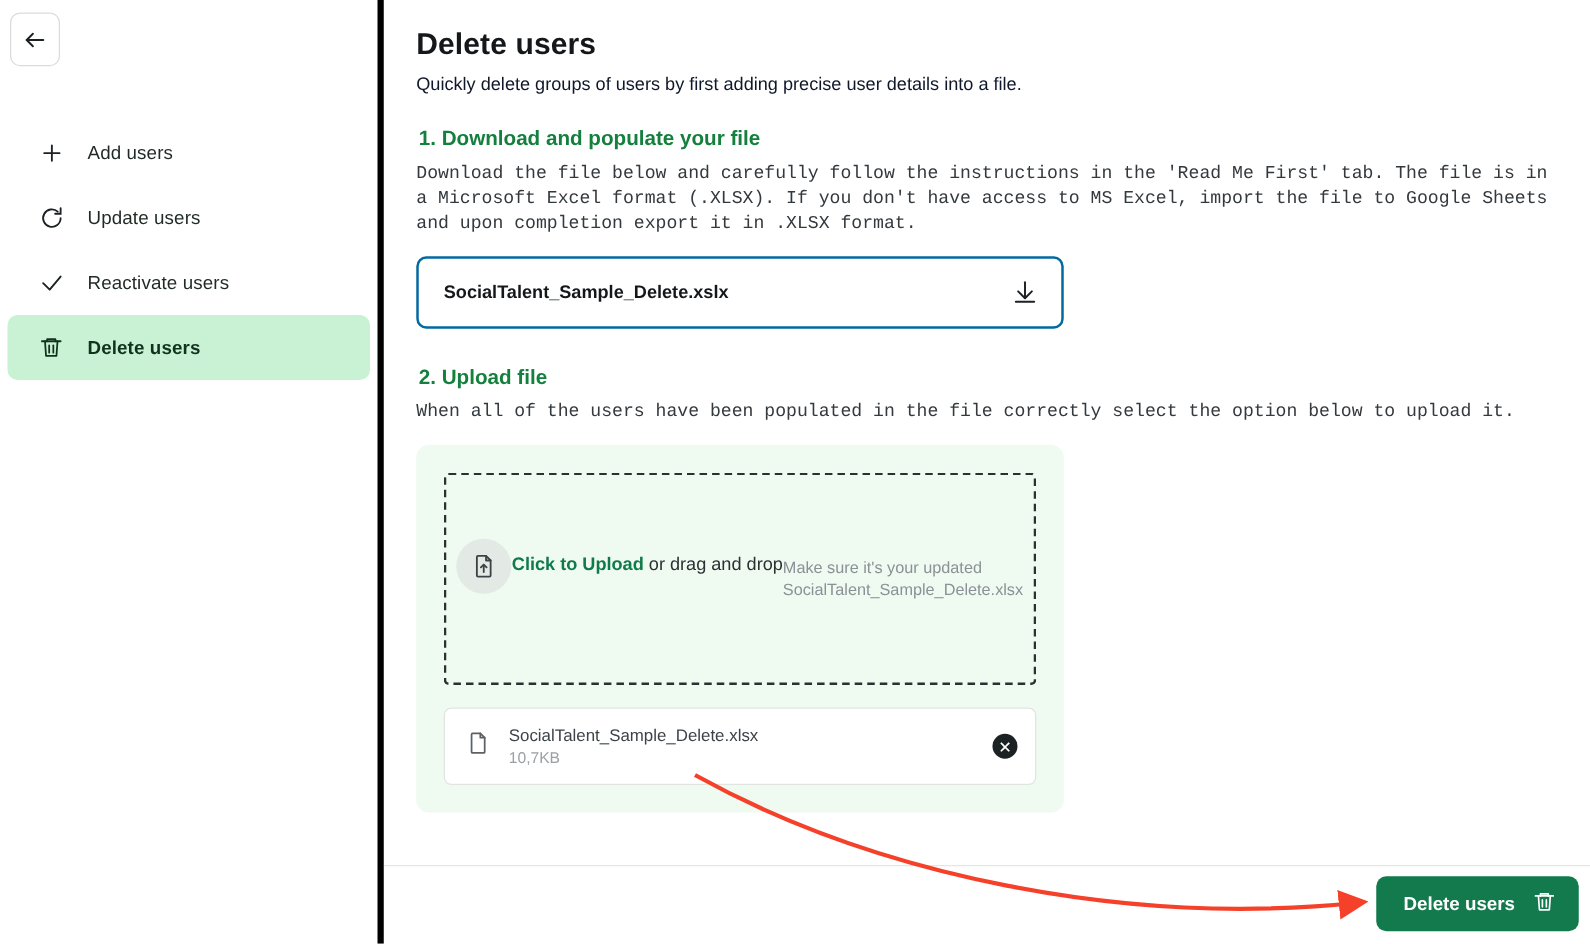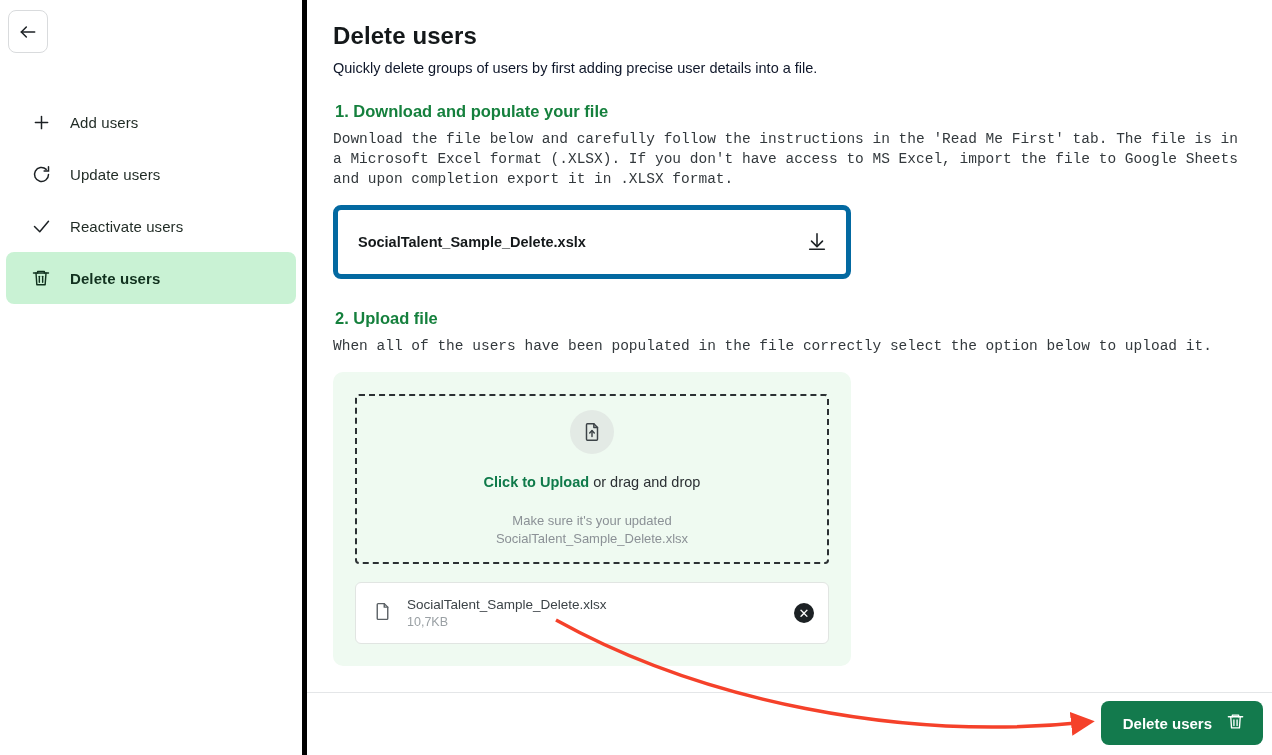--- a/index.html
+++ b/index.html
@@ -92,22 +92,22 @@
   .section-body {
     font-size: 14.5px;
     color: #33393d;
     line-height: 20px;
     max-width: 930px;
     margin-bottom: 16px;
     font-family: Liberation Mono, monospace;
   }
   .file-box {
     width: 518px;
-    height: 74px;
-    border: 5px solid #0369a1;
+    height: 58px;
+    border: 2px solid #0369a1;
     border-radius: 8px;
     display: flex;
     align-items: center;
     justify-content: space-between;
     padding: 0 18px 0 20px;
     margin-bottom: 30px;
     background: #fff;
     cursor: pointer;
   }
   .file-box-name {
@@ -122,21 +122,20 @@
     background: #effaf1;
     border-radius: 10px;
     padding: 22px;
     margin-top: 14px;
   }
   .dropzone {
     border: 2px dashed #2b3033;
     border-radius: 4px;
     height: 170px;
     display: flex;
-    flex-direction: column;
     align-items: center;
     justify-content: center;
     cursor: pointer;
     background: transparent;
   }
   .dz-icon-circle {
     width: 44px; height: 44px;
     border-radius: 50%;
     background: #e3eae5;
     display: flex; align-items: center; justify-content: center;
@@ -147,21 +146,21 @@
     color: #2b3033;
     margin-bottom: 22px;
   }
   .dz-main .link {
     color: #0f7a4a;
     font-weight: bold;
   }
   .dz-hint {
     font-size: 13px;
     color: #8b9196;
-    text-align: center;
+    text-align: left;
     line-height: 18px;
   }
   .file-chip {
     margin-top: 18px;
     height: 62px;
     background: #fff;
     border: 1px solid #e1e5e2;
     border-radius: 6px;
     display: flex;
     align-items: center;

